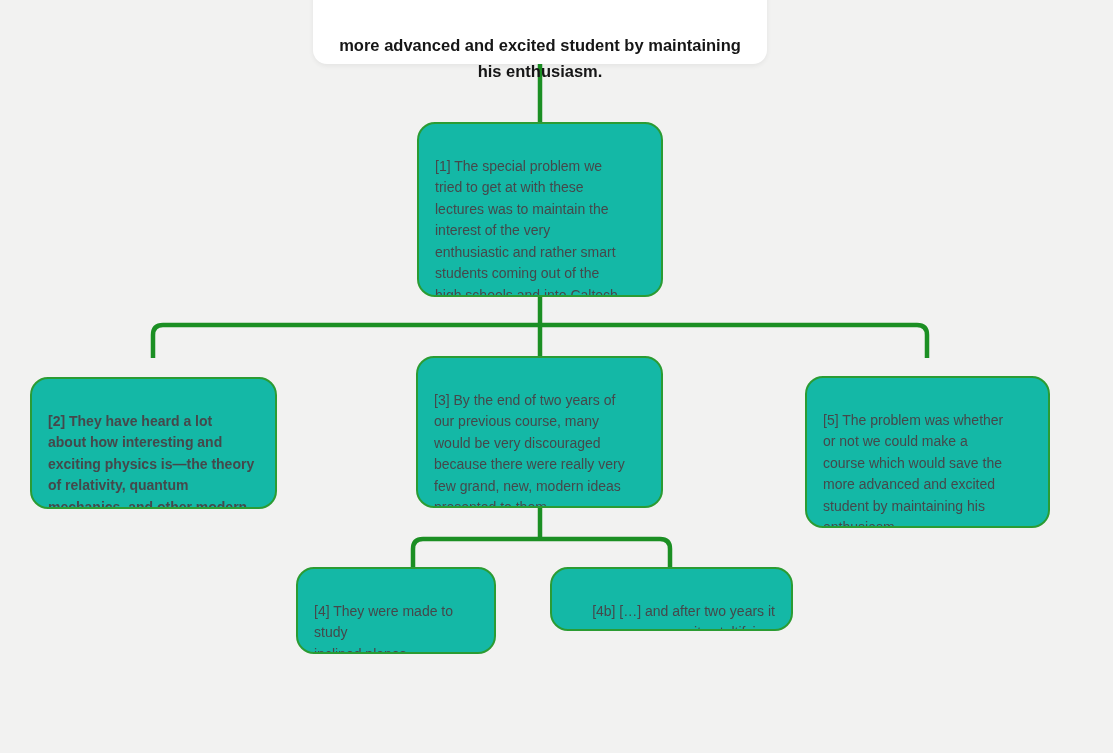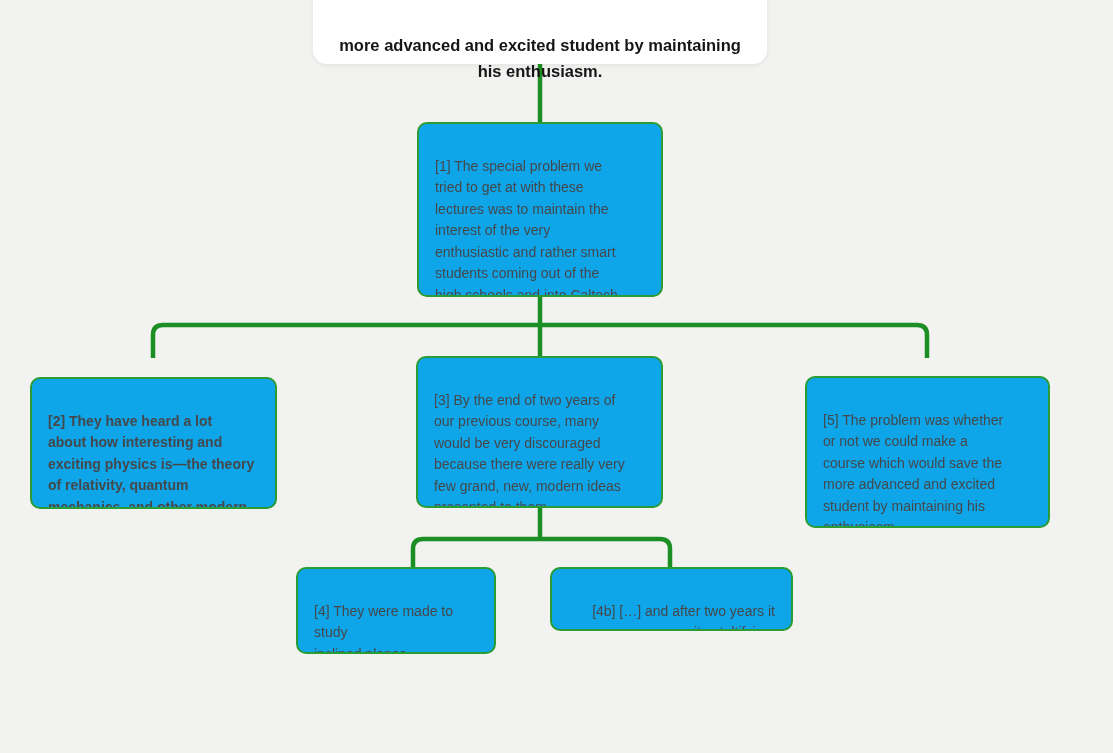--- a/index.html
+++ b/index.html
@@ -19,23 +19,23 @@
     height: 753px;
   }
   .edges {
     position: absolute;
     left: 0;
     top: 0;
     pointer-events: none;
   }
   .node {
     position: absolute;
-    background: #0ea5e9;
+    background: #14b8a6;
     border: 2.5px solid #2b9c33;
-    border-radius: 10px;
+    border-radius: 18px;
     padding: 10px 16px;
     box-sizing: border-box;
     font-size: 14px;
     line-height: 21.5px;
     color: #45484b;
     white-space: pre-line;
     overflow: hidden;
   }
   .node-root {
     position: absolute;

